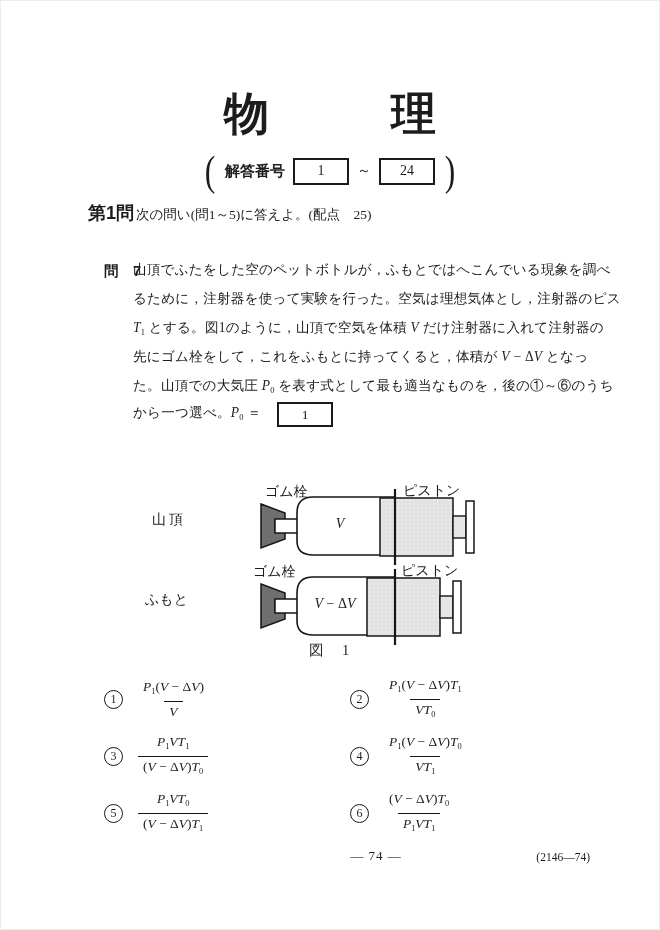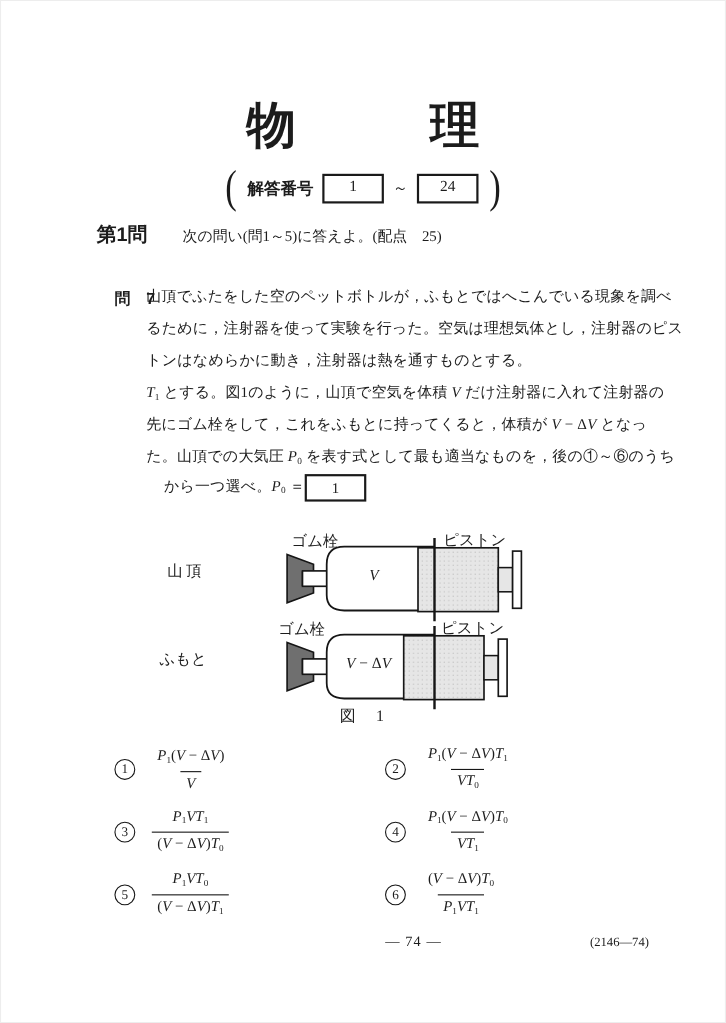--- a/index.html
+++ b/index.html
@@ -31,41 +31,41 @@
   }
   .numbox{
     display:inline-flex; align-items:center; justify-content:center;
     width:56px; height:27px; border:2px solid #1a1a1a; background:#fff;
     font-size:14px;
   }
   .tilde{ font-size:14px; }
   
   .section-row{
     position:absolute; top:201px; left:88px;
-    display:flex; align-items:baseline; gap:32px;
+    display:flex; align-items:baseline; gap:2px;
   }
   .section-no{
     font-family:"Liberation Sans","DejaVu Sans",sans-serif;
     font-weight:700; font-size:18px;
   }
   .section-ins{ font-size:13.5px;text-align:right; }
   
   .q-label{
     position:absolute; top:262px; left:104px;
     font-family:"Liberation Sans","DejaVu Sans",sans-serif;
     font-weight:700; font-size:14.5px;
   }
   .q-body{ position:absolute; top:255px; left:133px; width:450px; }
   .qline{
     height:29px; line-height:29px; font-size:13.6px; white-space:nowrap;
     letter-spacing:.2px;
   }
   .qline i, .frac i, .fig-var i { font-style:italic; font-family:"Liberation Serif",serif; }
   sub{ font-size:.62em; vertical-align:-.3em; }
-  .qline-flex{ display:flex; align-items:center; gap:0;margin-left:16px; }
+  .qline-flex{ display:flex; align-items:center; gap:16px; }
   .ansbox{
     display:inline-flex; align-items:center; justify-content:center;
     width:56px; height:25px; border:2px solid #1a1a1a; font-size:13.5px;
   }
   
   .figure{ position:absolute; top:480px; left:0; width:660px; height:195px; }
   .fig-label{ position:absolute; font-size:14px; white-space:nowrap; }
   .loc-label{ letter-spacing:3px; }
   .fig-var{ position:absolute; font-size:14px; text-align:center; }
   .fig-caption{
@@ -121,21 +121,20 @@
 
   <div class="section-row">
     <span class="section-no">第1問</span>
     <span class="section-ins">次の問い(問1～5)に答えよ。(配点　25)</span>
   </div>
 
   <div class="q-label">問　7</div>
   <div class="q-body">
     <div class="qline">山頂でふたをした空のペットボトルが，ふもとではへこんでいる現象を調べ</div>
     <div class="qline">るために，注射器を使って実験を行った。空気は理想気体とし，注射器のピス</div>
-    <div class="qline">トンはなめらかに動き，注射器は熱を通すものとする。</div>
     <div class="qline"><i>T</i><sub>1</sub> とする。図1のように，山頂で空気を体積 <i>V</i> だけ注射器に入れて注射器の</div>
     <div class="qline">先にゴム栓をして，これをふもとに持ってくると，体積が <i>V</i> − Δ<i>V</i> となっ</div>
     <div class="qline">た。山頂での大気圧 <i>P</i><sub>0</sub> を表す式として最も適当なものを，後の①～⑥のうち</div>
     <div class="qline qline-flex">
       <span>から一つ選べ。<i>P</i><sub>0</sub> ＝</span>
       <span class="ansbox">1</span>
     </div>
   </div>
 
   <div class="figure">

